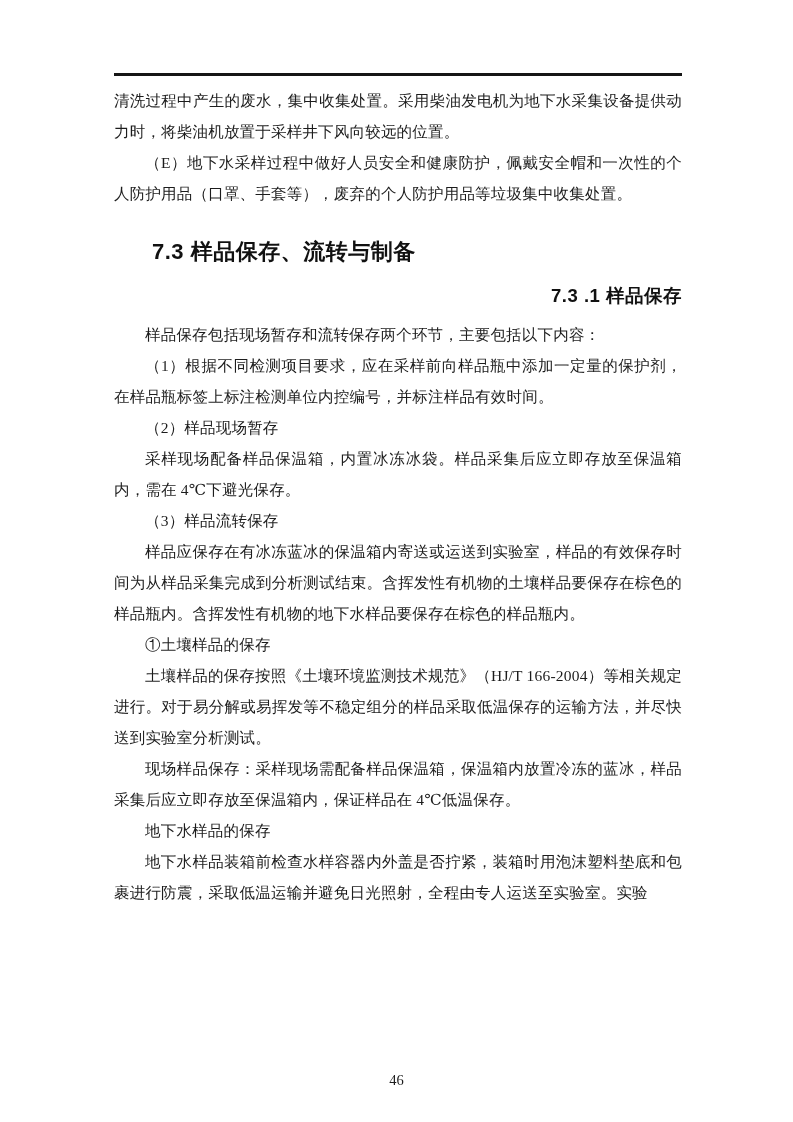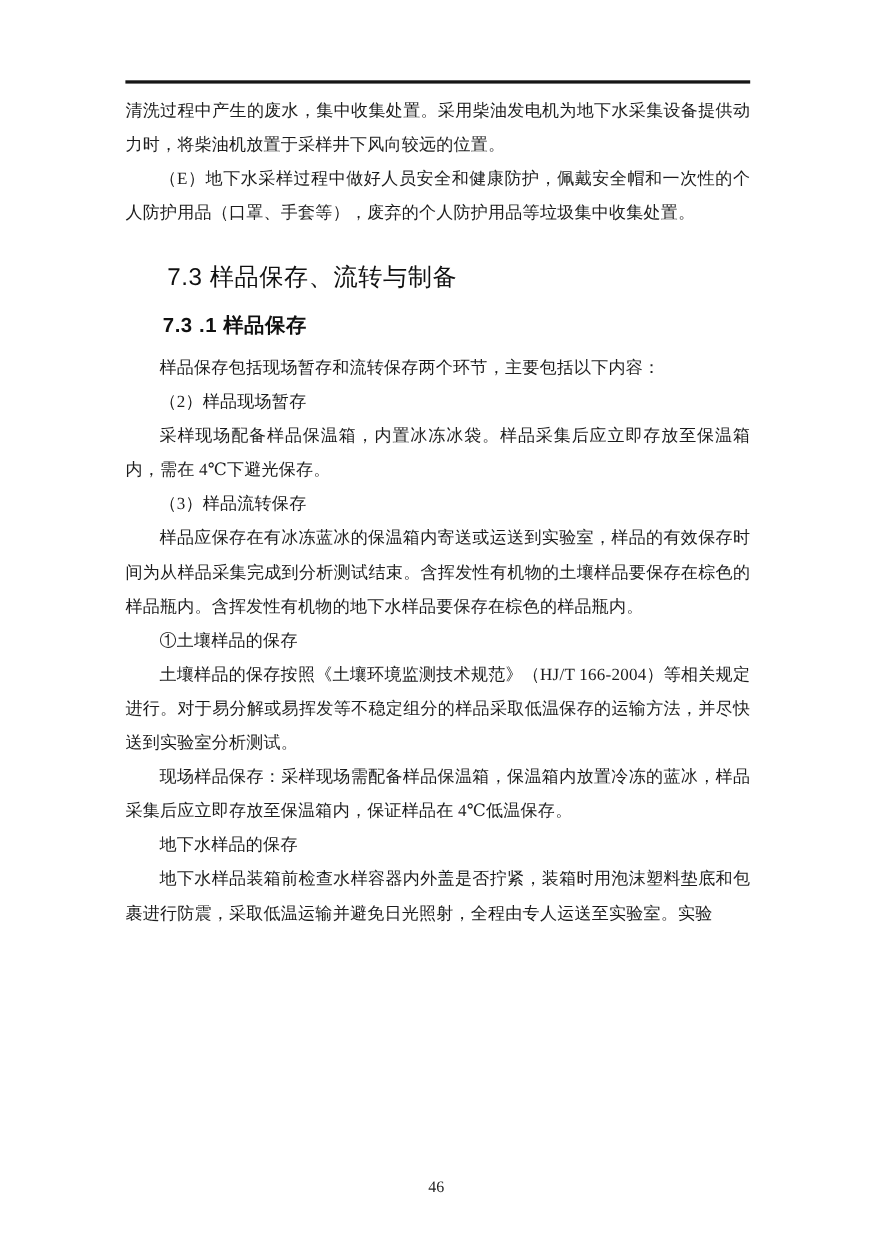--- a/index.html
+++ b/index.html
@@ -34,34 +34,35 @@
     line-height: 31px;
     text-align: justify;
     margin: 0;
     text-indent: 2em;
     letter-spacing: 0.2px;
   }
   .para.no-indent { text-indent: 0; }
   h2.sec-heading {
     font-family: "Liberation Sans", "DejaVu Sans", sans-serif;
     font-size: 22px;
-    font-weight: normal;
+    font-weight: bold;
     color: #111111;
     margin: 28px 0 0 38px;
     line-height: 30px;
     letter-spacing: 0.5px;
   }
   h3.subsec-heading {
     font-family: "Liberation Sans", "DejaVu Sans", sans-serif;
     font-size: 18.5px;
     font-weight: bold;
     color: #111111;
     margin: 17px 0 11px 34px;
     line-height: 24px;
     letter-spacing: 0.5px;
+    text-align: right;
   }
   .page-number {
     position: absolute;
     left: 0;
     top: 1052px;
     width: 793px;
     text-align: center;
     font-size: 14.5px;
     color: #1c1c1c;
     margin-top: 20px;
@@ -74,20 +75,21 @@
   <div class="content">
     <div class="header-rule"></div>
 
     <p class="para no-indent">清洗过程中产生的废水，集中收集处置。采用柴油发电机为地下水采集设备提供动力时，将柴油机放置于采样井下风向较远的位置。</p>
     <p class="para">（E）地下水采样过程中做好人员安全和健康防护，佩戴安全帽和一次性的个人防护用品（口罩、手套等），废弃的个人防护用品等垃圾集中收集处置。</p>
 
     <h2 class="sec-heading">7.3 样品保存、流转与制备</h2>
     <h3 class="subsec-heading">7.3 .1 样品保存</h3>
 
     <p class="para">样品保存包括现场暂存和流转保存两个环节，主要包括以下内容：</p>
+    <p class="para">（1）根据不同检测项目要求，应在采样前向样品瓶中添加一定量的保护剂，在样品瓶标签上标注检测单位内控编号，并标注样品有效时间。</p>
     <p class="para">（2）样品现场暂存</p>
     <p class="para">采样现场配备样品保温箱，内置冰冻冰袋。样品采集后应立即存放至保温箱内，需在 4℃下避光保存。</p>
     <p class="para">（3）样品流转保存</p>
     <p class="para">样品应保存在有冰冻蓝冰的保温箱内寄送或运送到实验室，样品的有效保存时间为从样品采集完成到分析测试结束。含挥发性有机物的土壤样品要保存在棕色的样品瓶内。含挥发性有机物的地下水样品要保存在棕色的样品瓶内。</p>
     <p class="para">①土壤样品的保存</p>
     <p class="para">土壤样品的保存按照《土壤环境监测技术规范》（HJ/T 166-2004）等相关规定进行。对于易分解或易挥发等不稳定组分的样品采取低温保存的运输方法，并尽快送到实验室分析测试。</p>
     <p class="para">现场样品保存：采样现场需配备样品保温箱，保温箱内放置冷冻的蓝冰，样品采集后应立即存放至保温箱内，保证样品在 4℃低温保存。</p>
     <p class="para">地下水样品的保存</p>
     <p class="para">地下水样品装箱前检查水样容器内外盖是否拧紧，装箱时用泡沫塑料垫底和包裹进行防震，采取低温运输并避免日光照射，全程由专人运送至实验室。实验</p>
   </div>

